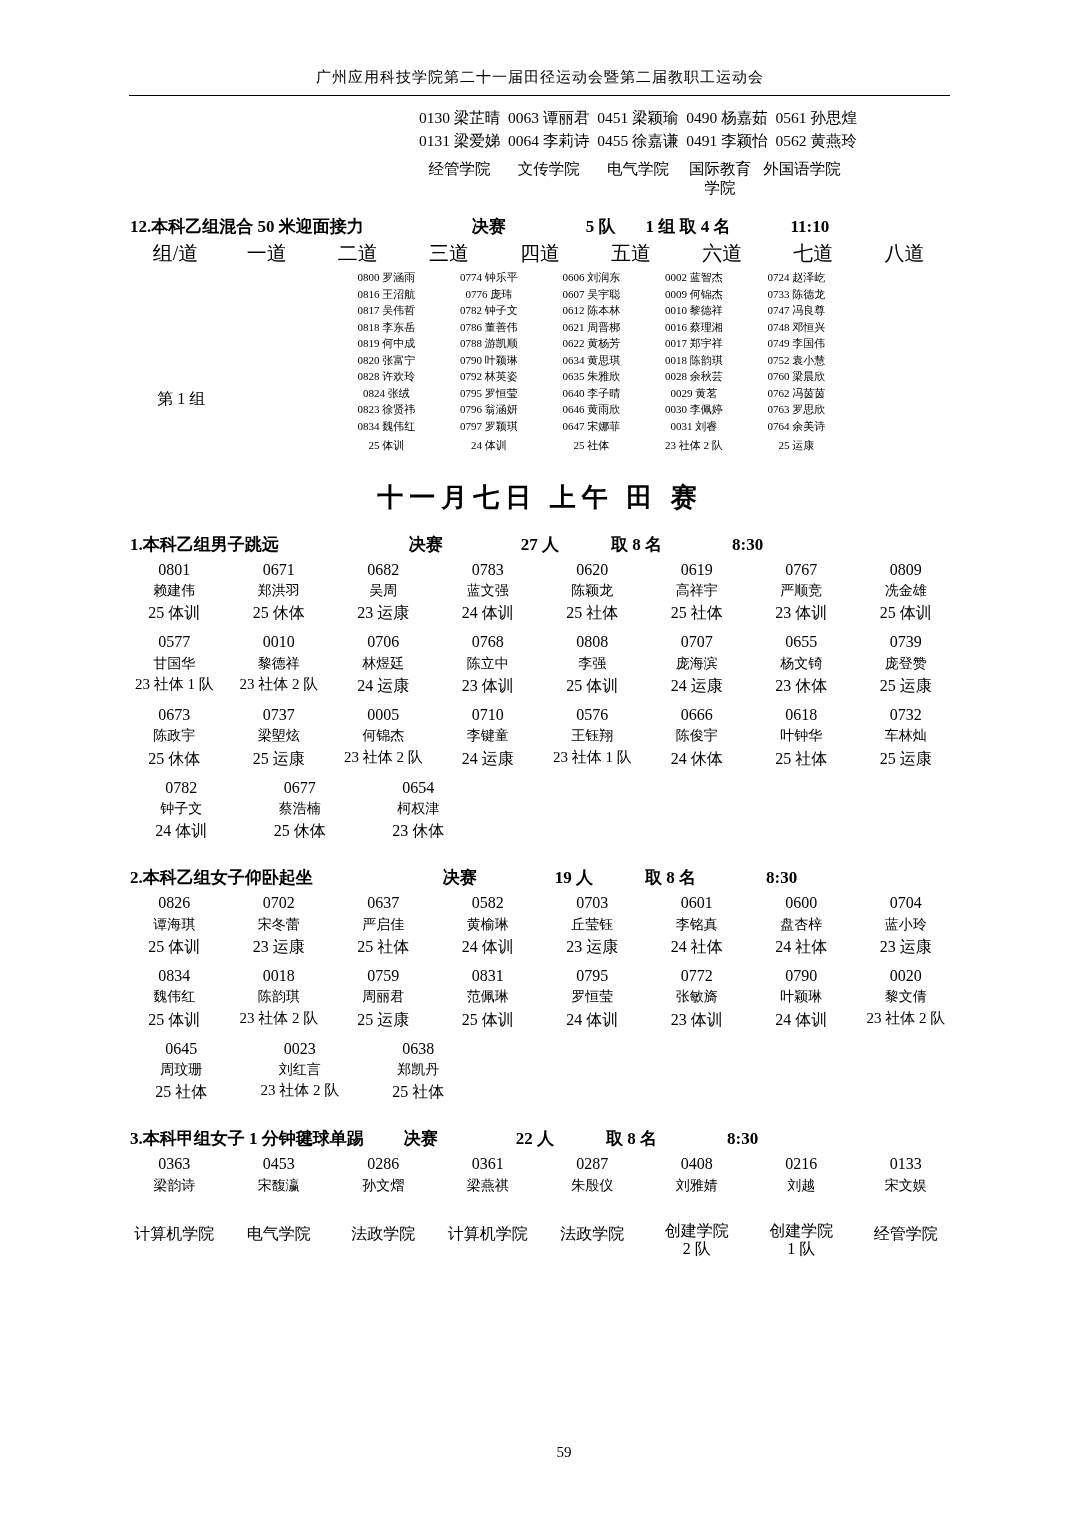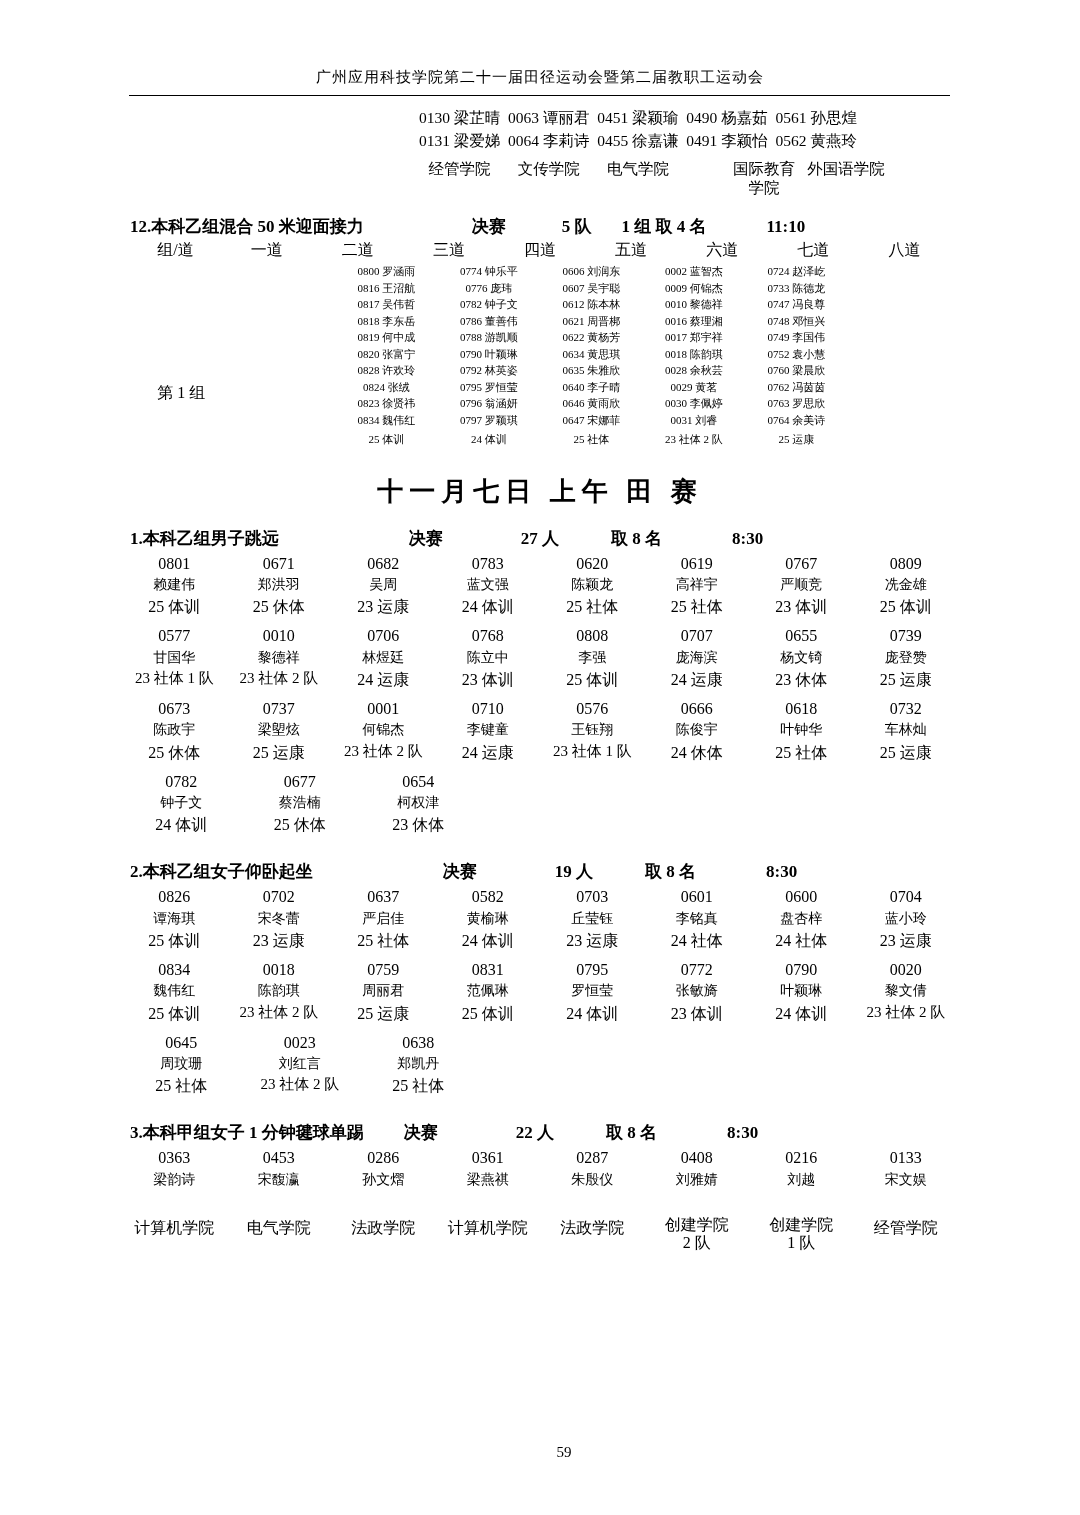--- a/index.html
+++ b/index.html
@@ -64,27 +64,27 @@
     font-weight: bold;
     margin-top: 18px;
   }
   .event-title .t-name { white-space: nowrap; }
   .event-title .t-round { margin-left: 130px; }
   .event-title .t-count { margin-left: 78px; }
   .event-title .t-take { margin-left: 52px; }
   .event-title .t-time { margin-left: 70px; }
 
   .event-title.relay .t-round { margin-left: 108px; }
-  .event-title.relay .t-count { margin-left: 56px; }
+  .event-title.relay .t-count { margin-left: 80px; }
   .event-title.relay .t-take  { margin-left: 30px; }
   .event-title.relay .t-time  { margin-left: 60px; }
 
   .lane-head {
     display: flex;
-    font-size: 16px;
+    font-size: 20px;
     margin-top: 2px;
   }
   .lane-head .lh { width: 12.5%; text-align: center; }
 
   .relay-body {
     display: flex;
     position: relative;
     margin-top: 2px;
   }
   .relay-group {
@@ -148,21 +148,21 @@
       <div class="cell">0131 梁爱娣</div>
       <div class="cell">0064 李莉诗</div>
       <div class="cell">0455 徐嘉谦</div>
       <div class="cell">0491 李颖怡</div>
       <div class="cell">0562 黄燕玲</div>
     </div>
     <div class="row unit">
       <div class="cell">经管学院</div>
       <div class="cell">文传学院</div>
       <div class="cell">电气学院</div>
-      <div class="cell two-line" style="white-space:normal; width:14%;margin-left:44px;">国际教育学院</div>
+      <div class="cell two-line" style="white-space:normal; width:14%;">国际教育学院</div>
       <div class="cell">外国语学院</div>
     </div>
   </div>
 
   <div class="event-title relay">
     <span class="t-name">12.本科乙组混合 50 米迎面接力</span>
     <span class="t-round">决赛</span>
     <span class="t-count">5  队</span>
     <span class="t-take">1 组 取 4 名</span>
     <span class="t-time">11:10</span>
@@ -326,21 +326,21 @@
       <div class="cell ut">23 体训</div>
       <div class="cell ut">25 体训</div>
       <div class="cell ut">24 运康</div>
       <div class="cell ut">23 休体</div>
       <div class="cell ut">25 运康</div>
     </div>
 
     <div class="line">
       <div class="cell num">0673</div>
       <div class="cell num">0737</div>
-      <div class="cell num">0001</div>
+      <div class="cell num">0005</div>
       <div class="cell num">0710</div>
       <div class="cell num">0576</div>
       <div class="cell num">0666</div>
       <div class="cell num">0618</div>
       <div class="cell num">0732</div>
     </div>
     <div class="line">
       <div class="cell nm">陈政宇</div>
       <div class="cell nm">梁塱炫</div>
       <div class="cell nm">何锦杰</div>

